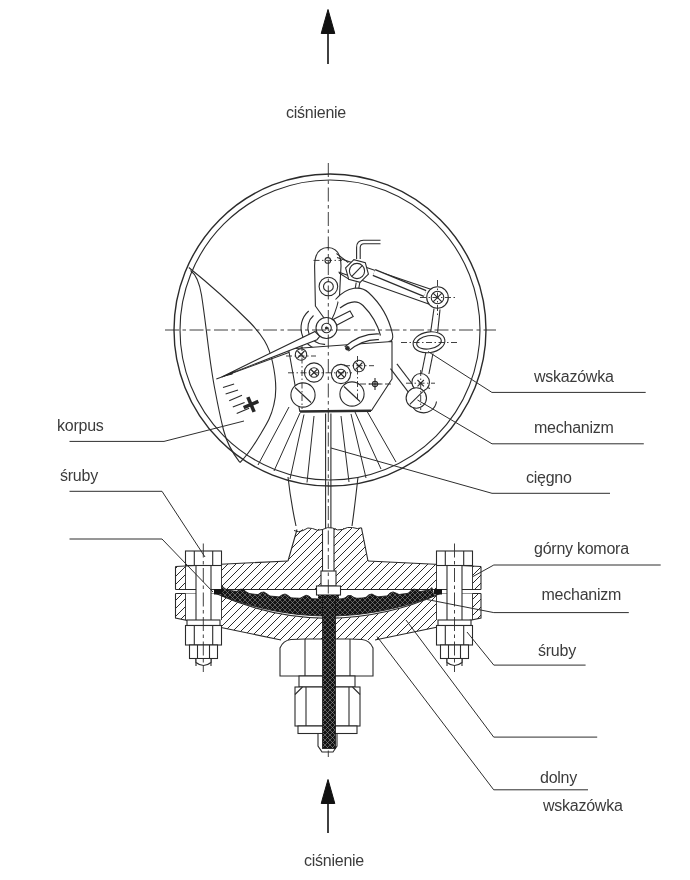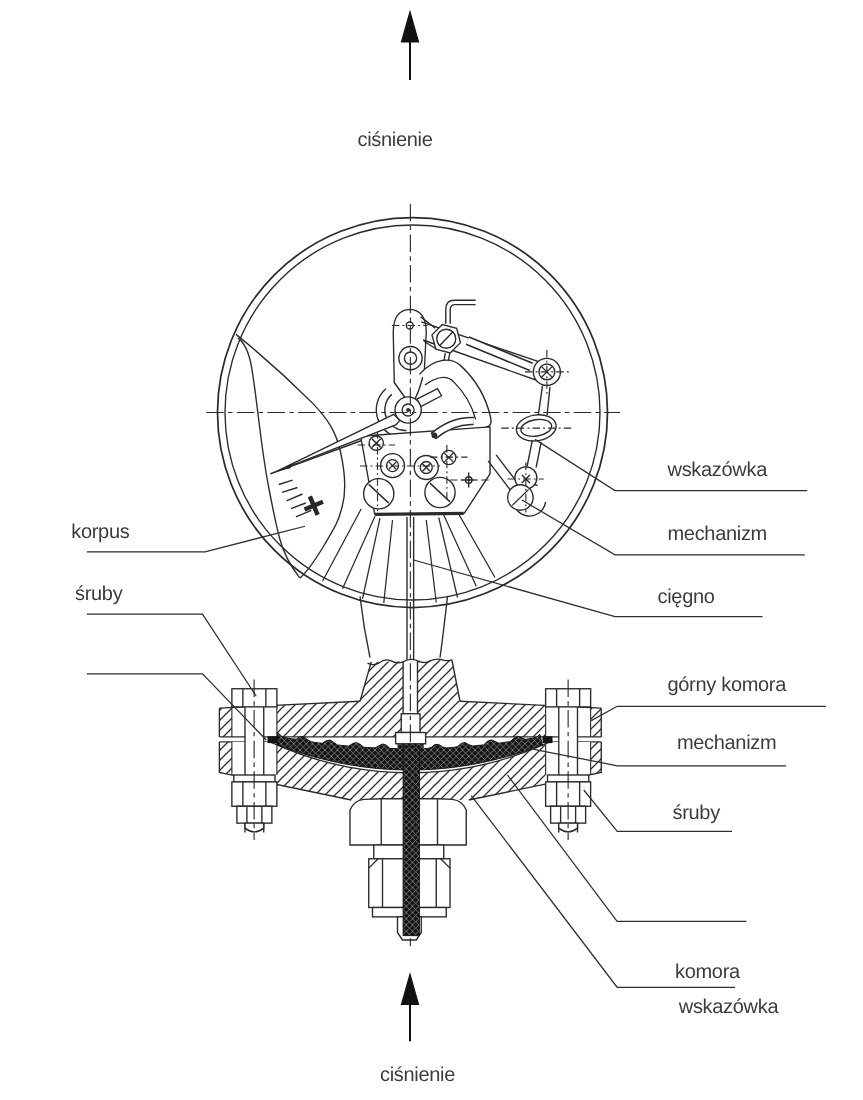--- a/index.html
+++ b/index.html
@@ -298,15 +298,15 @@
 <div class="lbl" style="left:286px;top:101px">ciśnienie</div>
 <div class="lbl" style="left:304px;top:849px">ciśnienie</div>
 <div class="lbl" style="left:57px;top:413.5px">korpus</div>
 <div class="lbl" style="left:60px;top:463.5px">śruby</div>
 <div class="lbl" style="left:534px;top:364.5px">wskazówka</div>
 <div class="lbl" style="left:534px;top:416px">mechanizm</div>
 <div class="lbl" style="left:526px;top:466px">cięgno</div>
 <div class="lbl" style="left:534px;top:537px">górny komora</div>
 <div class="lbl" style="left:541.5px;top:582.5px">mechanizm</div>
 <div class="lbl" style="left:538px;top:638.5px">śruby</div>
-<div class="lbl" style="left:540px;top:766px">komora</div>
+<div class="lbl" style="left:540px;top:766px">dolny</div>
 <div class="lbl" style="left:543px;top:793.5px">wskazówka</div>
 </div>
 
 </body></html>

